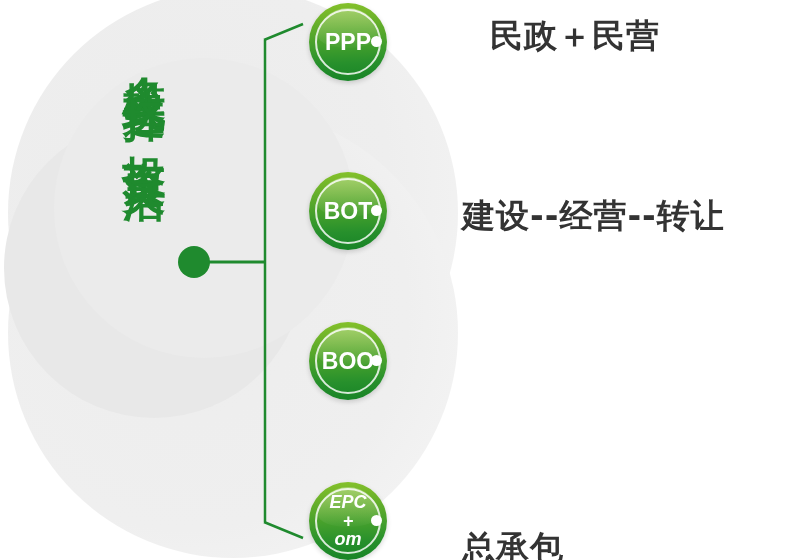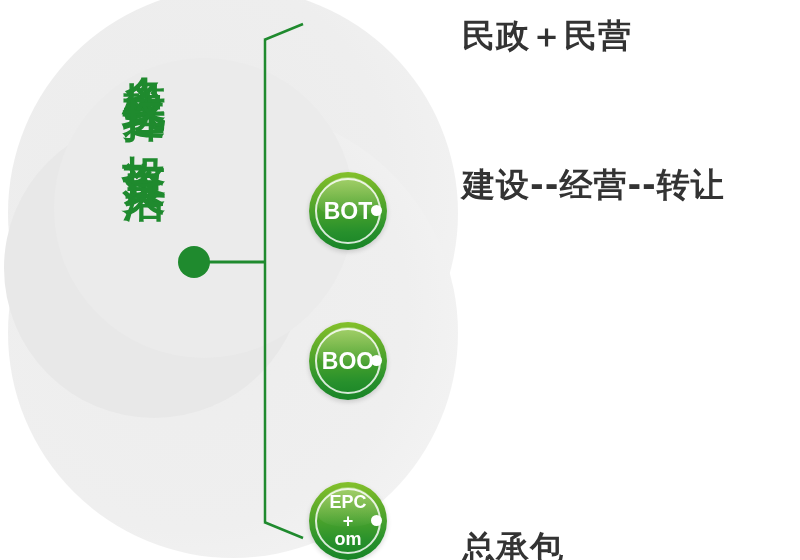--- a/index.html
+++ b/index.html
@@ -153,20 +153,21 @@
     font-weight: bold;
     font-size: 23px;
     letter-spacing: 0px;
     line-height: 1.0;
     text-align: center;
     font-family: "Liberation Sans", "DejaVu Sans", sans-serif;
   }
   .node-label.small {
     font-size: 18px;
     line-height: 1.03;
+    font-style: italic;
   }
   .node-label .ln {
     display: block;
   }
 
   
   .desc {
     position: absolute;
     left: 462px;
     color: #333333;
@@ -195,32 +196,41 @@
 
     <line x1="264" y1="40" x2="303" y2="24" stroke="#1f8a2e" stroke-width="2.5"></line>
 
     <line x1="264" y1="522" x2="303" y2="538" stroke="#1f8a2e" stroke-width="2.5"></line>
   </svg>
 
   <div class="hub-dot"></div>
 
   <div class="vertical-title">多模式选择，投资更灵活</div>
 
-  <div class="desc" style="top:14px;">民政＋民营</div>
+  <div class="node" style="left:309px; top:3px;">
+    <div class="node-ball"></div>
+    <div class="node-sheen"></div>
+    <div class="node-ring"></div>
+    <div class="node-dot"></div>
+    <div class="node-label">
+      <span class="ln">PPP</span>
+    </div>
+  </div>
+  <div class="desc" style="top:14px;margin-left:28px;">民政＋民营</div>
 
   <div class="node" style="left:309px; top:172px;">
     <div class="node-ball"></div>
     <div class="node-sheen"></div>
     <div class="node-ring"></div>
     <div class="node-dot"></div>
     <div class="node-label">
       <span class="ln">BOT</span>
     </div>
   </div>
-  <div class="desc" style="top:163px;">建设--经营--转让</div>
+  <div class="desc" style="top:194px;">建设--经营--转让</div>
 
   <div class="node" style="left:309px; top:322px;">
     <div class="node-ball"></div>
     <div class="node-sheen"></div>
     <div class="node-ring"></div>
     <div class="node-dot"></div>
     <div class="node-label">
       <span class="ln">BOO</span>
     </div>
   </div>

